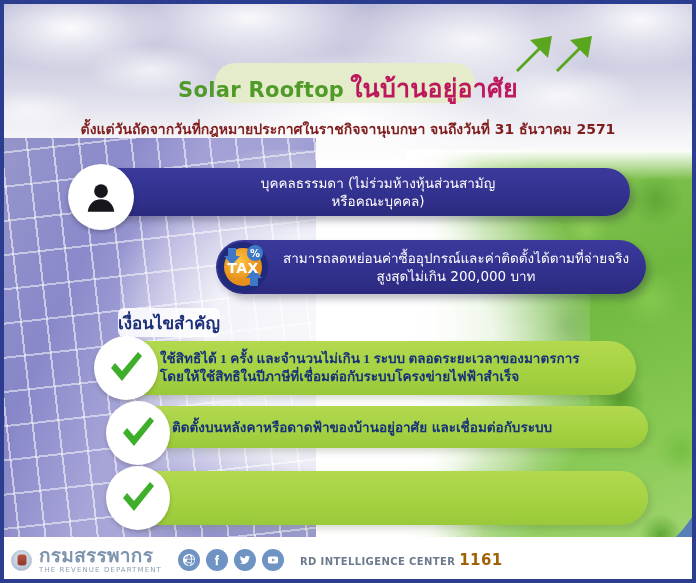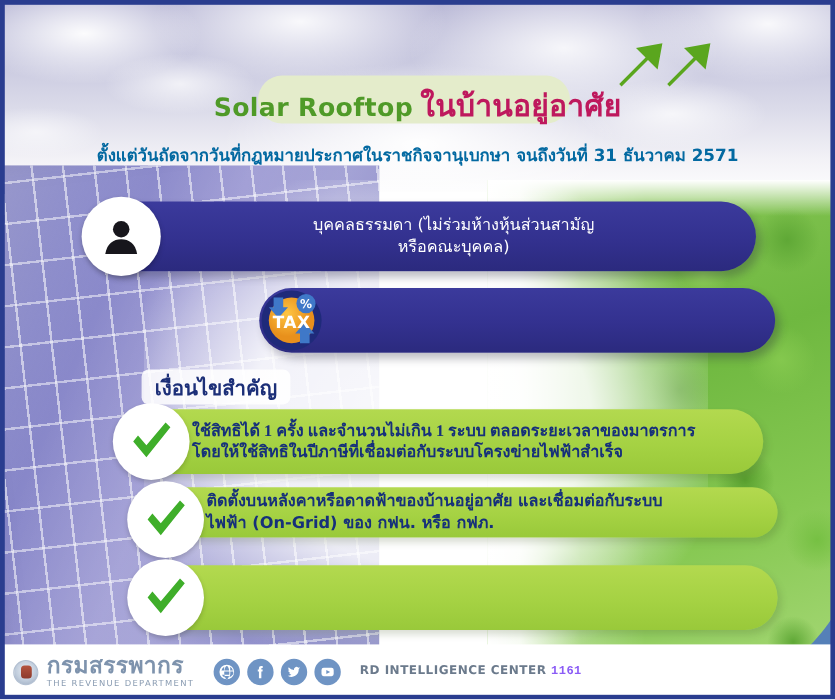--- a/index.html
+++ b/index.html
@@ -120,21 +120,21 @@
   }
   .title-solar{
     font-size:21px; font-weight:bold; color:#4f9a28; letter-spacing:.3px;
   }
   .title-thai2{
     font-size:25px; font-weight:bold; color:#be185d; letter-spacing:.2px; margin-left:6px;
   }
   .arrows{ position:absolute; left:508px; top:30px; z-index:12; }
   .subtitle{
     position:absolute; left:0; top:118px; width:696px; text-align:center;
-    font-size:14px; font-weight:bold; color:#0369a1; white-space:nowrap;
+    font-size:14px; font-weight:bold; color:#7f1d1d; white-space:nowrap;
   }
 
   
   .bar{
     position:absolute; display:flex; align-items:center;
     border-radius:30px; z-index:14;
   }
   .bar-navy{
     background:linear-gradient(180deg,#3b3a9c 0%, #33318f 55%, #2b2a7e 100%);
     box-shadow:4px 5px 7px rgba(40,40,60,.30);
@@ -144,39 +144,39 @@
     box-shadow:3px 4px 6px rgba(70,90,40,.20);
   }
   .bar-text{
     color:#ffffff; font-size:13.5px; line-height:1.35; text-align:center; flex:1;
     padding-right:14px;
   }
   .bar-text.green{ color:#16307a; font-weight:bold; text-align:left; }
   .bar-line{ display:block; }
 
   
-  #bar-person{ left:72px; top:168px; width:558px; height:58px; padding-left:68px;justify-content:center; }
+  #bar-person{ left:72px; top:168px; width:558px; height:48px; padding-left:68px;justify-content:center; }
   .person-badge{
     position:absolute; left:-4px; top:-4px; width:66px; height:66px; border-radius:50%;
     background:#ffffff; display:flex; align-items:center; justify-content:center;
     box-shadow:0 2px 4px rgba(0,0,0,.25);
   }
   .person-glyph{ width:44px; height:44px; }
 
   
   #bar-tax{ left:216px; top:240px; width:430px; height:54px; padding-left:64px; }
   .tax-badge{
     position:absolute; left:-6px; top:-6px; width:66px; height:66px;
   }
 
   
   .cond-label{
     position:absolute; left:118px; top:308px; z-index:16;
     font-size:17px; font-weight:bold; color:#1c2f78;
-    background:rgba(255,255,255,.85); padding:1px 11px; border-radius:6px;
+    background:rgba(255,255,255,.85); padding:1px 0; border-radius:6px;
   }
 
   
   .bar-green{ padding-left:60px; }
   #bar-c1{ left:100px; top:341px; width:536px; height:54px;font-family:Liberation Serif, serif; }
   #bar-c2{ left:112px; top:406px; width:536px; height:42px; }
   #bar-c3{ left:112px; top:471px; width:536px; height:54px; }
 
   .check-badge{
     position:absolute; left:-6px; top:-5px; width:64px; height:64px; border-radius:50%;
@@ -214,21 +214,21 @@
   .socials{ display:flex; gap:6px; margin-left:16px; flex:0 0 auto; }
   .soc{
     width:22px; height:22px; border-radius:50%; background:#6f94c4;
     display:flex; align-items:center; justify-content:center;
   }
   .soc svg{ width:14px; height:14px; fill:#ffffff; }
   .rd-center{
     margin-left:16px; font-size:10px; font-weight:bold; color:#6b7a8c;
     letter-spacing:.4px; white-space:nowrap; flex:0 0 auto;
   }
-  .rd-center .num{ font-size:10px; color:#8b5cf6;font-family:Liberation Mono, monospace; }
+  .rd-center .num{ font-size:15px; color:#a16207; }
 </style>
 </head>
 <body>
 
 <div class="poster">
 
   <div class="sky"></div>
   <div class="panel-wrap">
     <div class="panel"></div>
     <div class="panel-gloss"></div>
@@ -280,20 +280,24 @@
             <stop offset="100%" stop-color="#e8901c"></stop>
           </radialGradient>
         </defs>
         <path d="M18 22 L18 14 L26 14 L26 22 L30 22 L22 31 L14 22 Z" fill="#3f78c8"></path>
         <path d="M40 44 L40 52 L48 52 L48 44 L52 44 L44 35 L36 44 Z" fill="#3f78c8"></path>
         <circle cx="45" cy="19" r="8" fill="#3f78c8"></circle>
         <text x="45" y="23" font-family="DejaVu Sans, sans-serif" font-size="10" font-weight="bold" fill="#ffffff" text-anchor="middle">%</text>
         <text x="33" y="39" font-family="DejaVu Sans, sans-serif" font-size="14" font-weight="bold" fill="#ffffff" text-anchor="middle" letter-spacing="0.5">TAX</text>
       </svg>
     </div>
+    <div class="bar-text">
+      <span class="bar-line">สามารถลดหย่อนค่าซื้ออุปกรณ์และค่าติดตั้งได้ตามที่จ่ายจริง</span>
+      <span class="bar-line">สูงสุดไม่เกิน 200,000 บาท</span>
+    </div>
   </div>
 
   <div class="cond-label">เงื่อนไขสำคัญ</div>
 
   <div class="bar bar-green" id="bar-c1">
     <div class="check-badge">
       <svg viewBox="0 0 42 42">
           <path d="M6 21 L10 16 L17 24 L33 5 L37 9 L17 34 Z" fill="#3fae2a"></path>
         </svg>
     </div>
@@ -304,21 +308,20 @@
   </div>
 
   <div class="bar bar-green" id="bar-c2">
     <div class="check-badge">
       <svg viewBox="0 0 42 42">
           <path d="M6 21 L10 16 L17 24 L33 5 L37 9 L17 34 Z" fill="#3fae2a"></path>
         </svg>
     </div>
     <div class="bar-text green">
       <span class="bar-line">ติดตั้งบนหลังคาหรือดาดฟ้าของบ้านอยู่อาศัย และเชื่อมต่อกับระบบ</span>
-      <span class="bar-line">ไฟฟ้า (On-Grid) ของ กฟน. หรือ กฟภ.</span>
     </div>
   </div>
 
   <div class="bar bar-green" id="bar-c3">
     <div class="check-badge">
       <svg viewBox="0 0 42 42">
           <path d="M6 21 L10 16 L17 24 L33 5 L37 9 L17 34 Z" fill="#3fae2a"></path>
         </svg>
     </div>
   </div>

